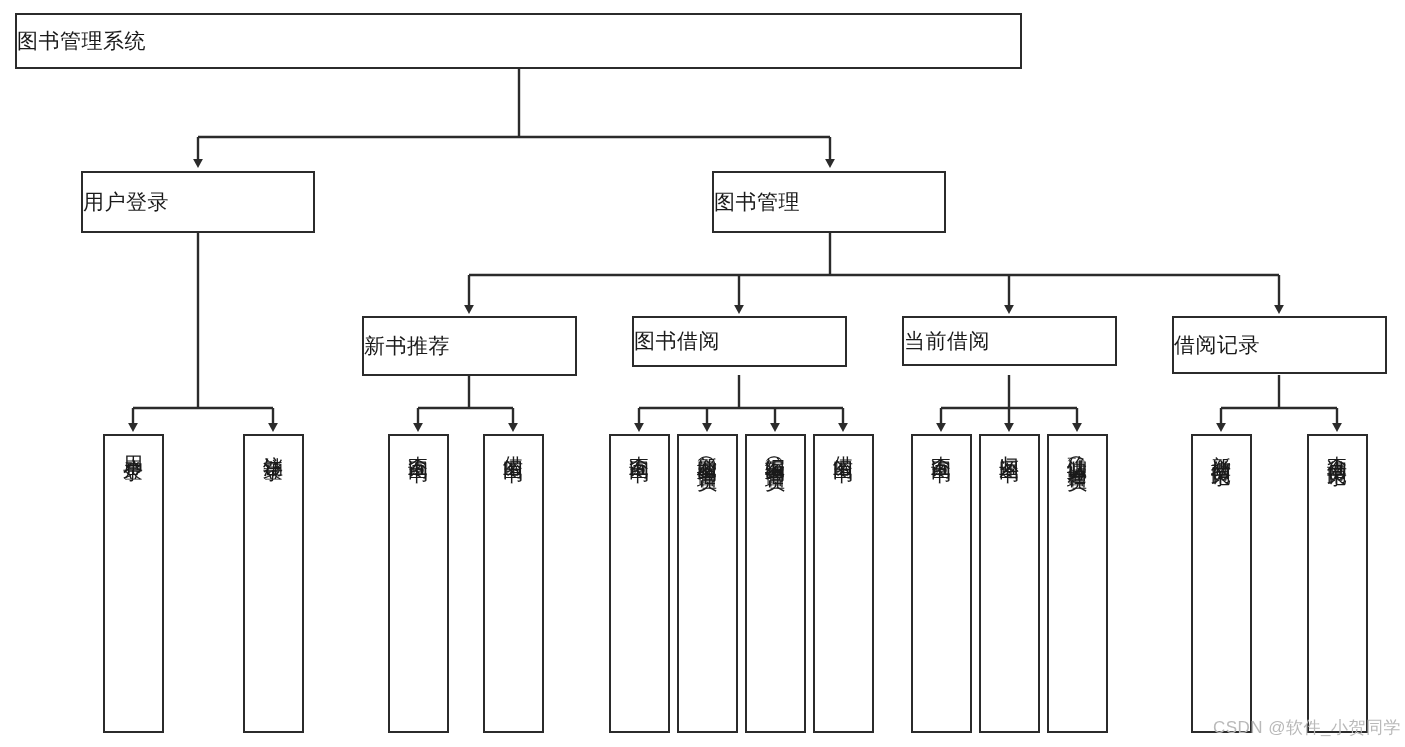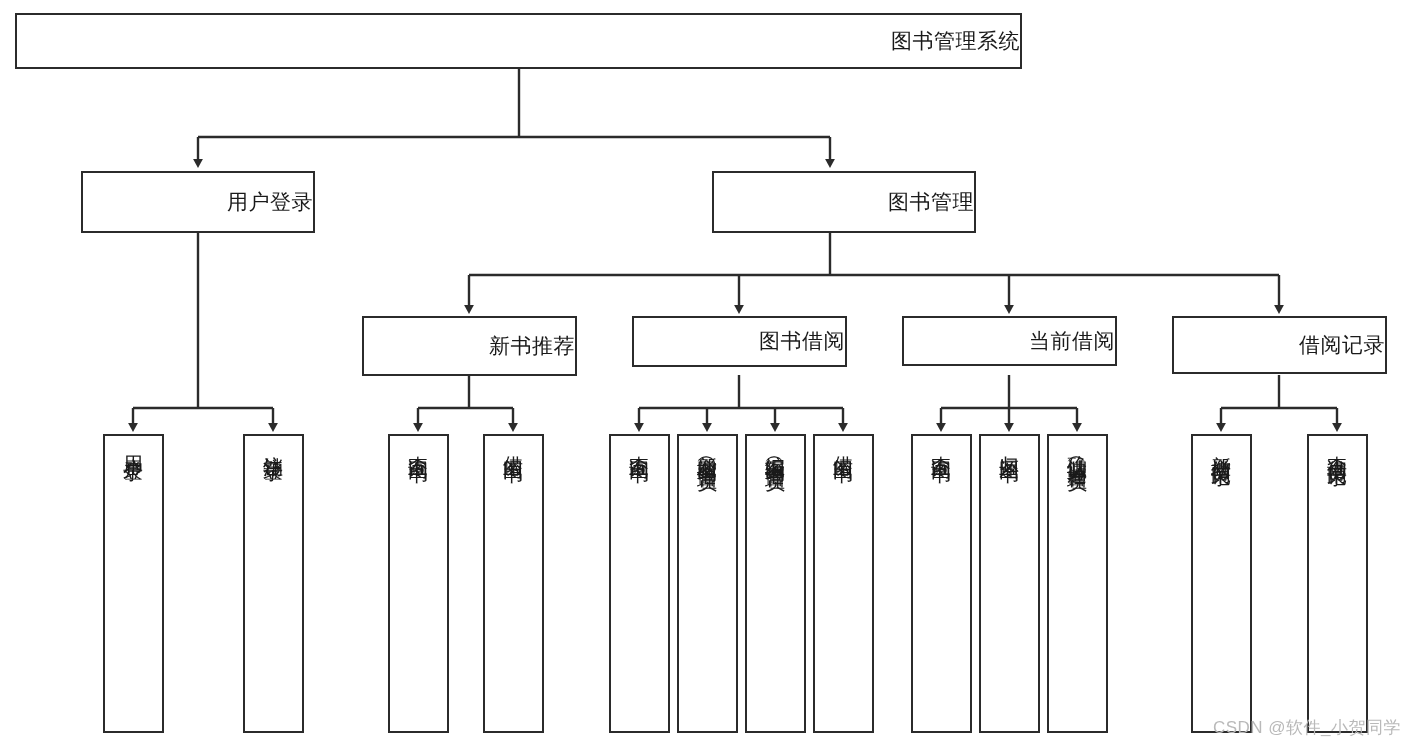--- a/index.html
+++ b/index.html
@@ -24,21 +24,21 @@
     height: 747px;
     pointer-events: none;
   }
   .node {
     position: absolute;
     box-sizing: border-box;
     border: 2.2px solid #2b2b2b;
     background: #ffffff;
     display: flex;
     align-items: center;
-    justify-content: flex-end;
+    justify-content: flex-start;
     color: #1a1a1a;
     z-index: 2;
   }
   .node .lbl {
     display: block;
     text-align: center;
     line-height: 1.16;
     white-space: nowrap;
   }
   .node.horiz .lbl {
@@ -130,37 +130,37 @@
   </svg>
 
   <div class="node root horiz" style="left:15px; top:13px; width:1007px; height:56px;">
     <span class="lbl">图书管理系统</span>
   </div>
 
   <div class="node horiz" style="left:81px; top:171px; width:234px; height:62px;">
     <span class="lbl">用户登录</span>
   </div>
 
-  <div class="node horiz" style="left:712px; top:171px; width:264px; height:62px;">
+  <div class="node horiz" style="left:712px; top:171px; width:234px; height:62px;">
     <span class="lbl">图书管理</span>
   </div>
 
   <div class="node horiz" style="left:362px; top:316px; width:215px; height:60px;">
     <span class="lbl">新书推荐</span>
   </div>
 
   <div class="node horiz" style="left:632px; top:316px; width:215px; height:51px;">
     <span class="lbl">图书借阅</span>
   </div>
 
   <div class="node horiz" style="left:902px; top:316px; width:215px; height:50px;">
     <span class="lbl">当前借阅</span>
   </div>
 
-  <div class="node horiz" style="left:1172px; top:316px; width:215px; height:58px;padding-left:16px;">
+  <div class="node horiz" style="left:1172px; top:316px; width:215px; height:58px;">
     <span class="lbl">借阅记录</span>
   </div>
 
   <div class="node vert" style="left:103px; top:434px; width:61px; height:299px;">
     <span class="lbl">用户登录</span>
   </div>
 
   <div class="node vert" style="left:243px; top:434px; width:61px; height:299px;">
     <span class="lbl">注销登录</span>
   </div>

